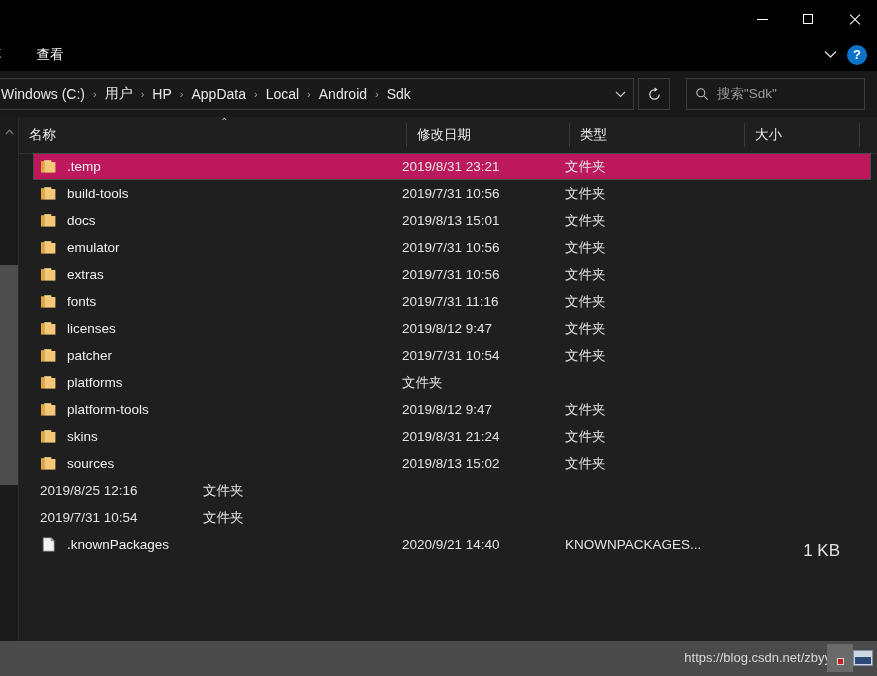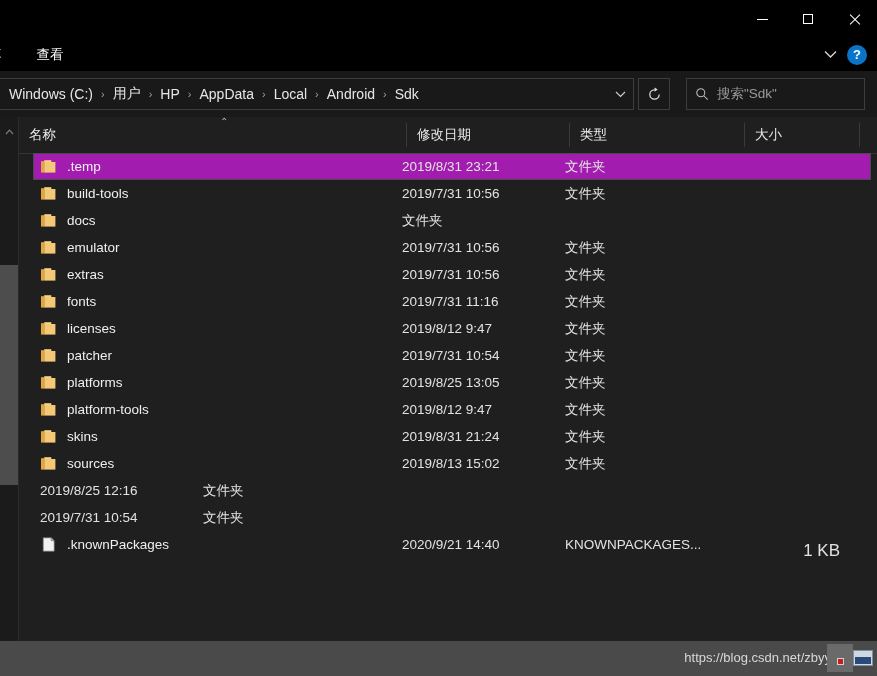--- a/index.html
+++ b/index.html
@@ -150,21 +150,20 @@
     height: 32px;
     background: #191919;
     border: 1px solid #3d3d3d;
     box-sizing: border-box;
     display: flex;
     align-items: center;
   }
   .crumbs {
     display: flex;
     align-items: center;
-    padding-left: 8px;
     flex: 1;
     overflow: hidden;
     white-space: nowrap;
   }
   .crumb {
     color: #e6e6e6;
     font-size: 14px;
     padding: 0 2px;
   }
   .crumb-sep {
@@ -313,21 +312,21 @@
     height: 27px;
     display: flex;
     align-items: center;
     box-sizing: border-box;
     border: 1px solid transparent;
     margin: 0 6px 0 14px;
     padding-left: 6px;
   }
   .row.selected {
     border: 1px solid #4a4a4a;
-    background: #a21caf;
+    background: #be185d;
   }
   .cell-name {
     width: 362px;
     display: flex;
     align-items: center;
     overflow: hidden;
     white-space: nowrap;
   }
   .fname {
     color: #efefef;
@@ -567,20 +566,21 @@
           <div class="cell-name">
             <span>
               <svg class="ic" viewBox="0 0 17 15" aria-hidden="true">
                 <path d="M1 2.2 L1 13.6 L4.2 13.6 L4.2 2.2 Z" fill="#e0a83c"></path>
                 <path d="M4.2 1.2 L11.3 1.2 L11.3 3.2 L4.2 3.2 Z" fill="#f7d483"></path>
                 <path d="M4.2 3.0 L15.4 3.0 L15.4 13.6 L4.2 13.6 Z" fill="#f5c877"></path>
               </svg>
             </span>
             <span class="fname">docs</span>
           </div>
+          <div class="cell-date">2019/8/13 15:01</div>
           <div class="cell-type">文件夹</div>
           <div class="cell-size"></div>
         </div>
         <div class="row">
           <div class="cell-name">
             <span>
               <svg class="ic" viewBox="0 0 17 15" aria-hidden="true">
                 <path d="M1 2.2 L1 13.6 L4.2 13.6 L4.2 2.2 Z" fill="#e0a83c"></path>
                 <path d="M4.2 1.2 L11.3 1.2 L11.3 3.2 L4.2 3.2 Z" fill="#f7d483"></path>
                 <path d="M4.2 3.0 L15.4 3.0 L15.4 13.6 L4.2 13.6 Z" fill="#f5c877"></path>
@@ -656,21 +656,20 @@
           <div class="cell-name">
             <span>
               <svg class="ic" viewBox="0 0 17 15" aria-hidden="true">
                 <path d="M1 2.2 L1 13.6 L4.2 13.6 L4.2 2.2 Z" fill="#e0a83c"></path>
                 <path d="M4.2 1.2 L11.3 1.2 L11.3 3.2 L4.2 3.2 Z" fill="#f7d483"></path>
                 <path d="M4.2 3.0 L15.4 3.0 L15.4 13.6 L4.2 13.6 Z" fill="#f5c877"></path>
               </svg>
             </span>
             <span class="fname">platforms</span>
           </div>
-          <div class="cell-date">2019/8/25 13:05</div>
           <div class="cell-type">文件夹</div>
           <div class="cell-size"></div>
         </div>
         <div class="row">
           <div class="cell-name">
             <span>
               <svg class="ic" viewBox="0 0 17 15" aria-hidden="true">
                 <path d="M1 2.2 L1 13.6 L4.2 13.6 L4.2 2.2 Z" fill="#e0a83c"></path>
                 <path d="M4.2 1.2 L11.3 1.2 L11.3 3.2 L4.2 3.2 Z" fill="#f7d483"></path>
                 <path d="M4.2 3.0 L15.4 3.0 L15.4 13.6 L4.2 13.6 Z" fill="#f5c877"></path>

